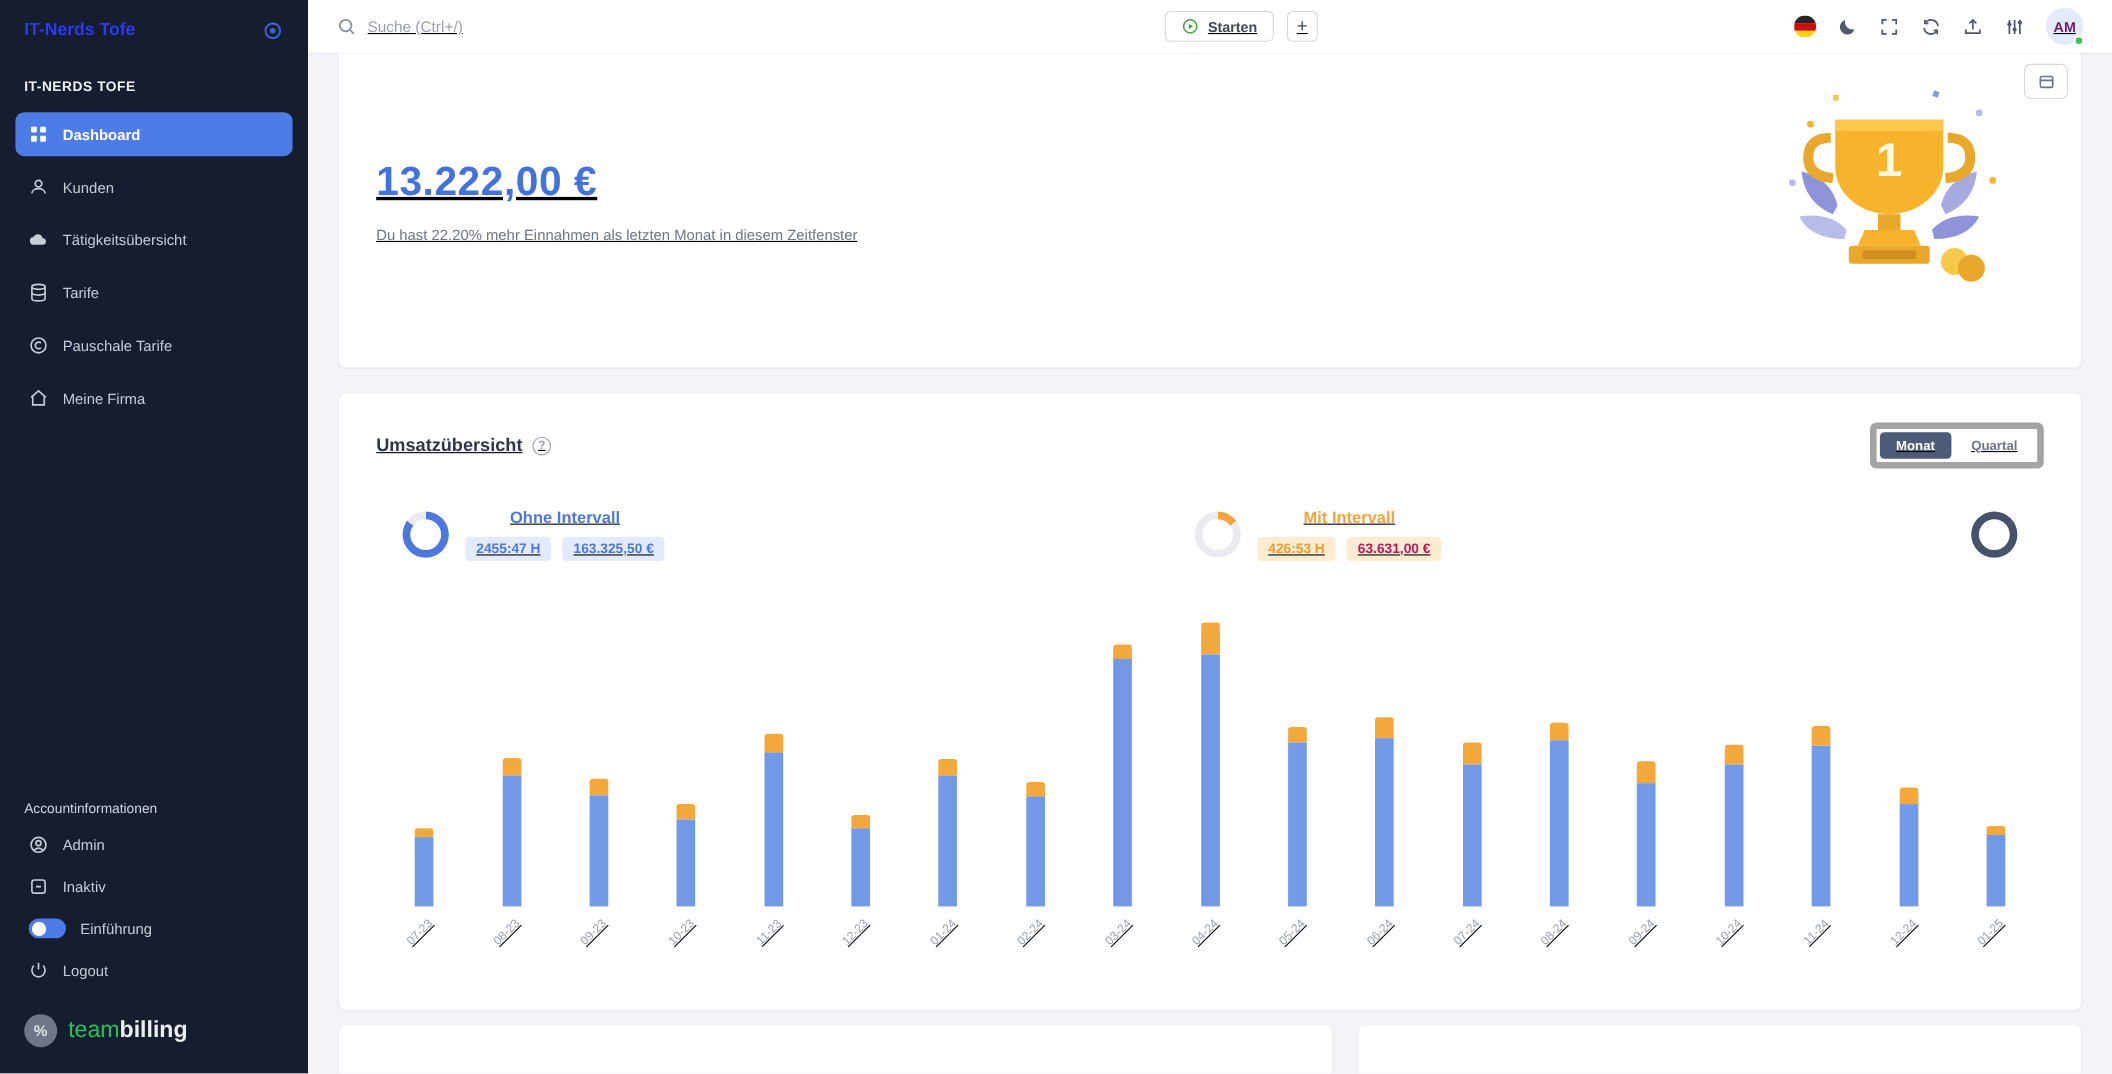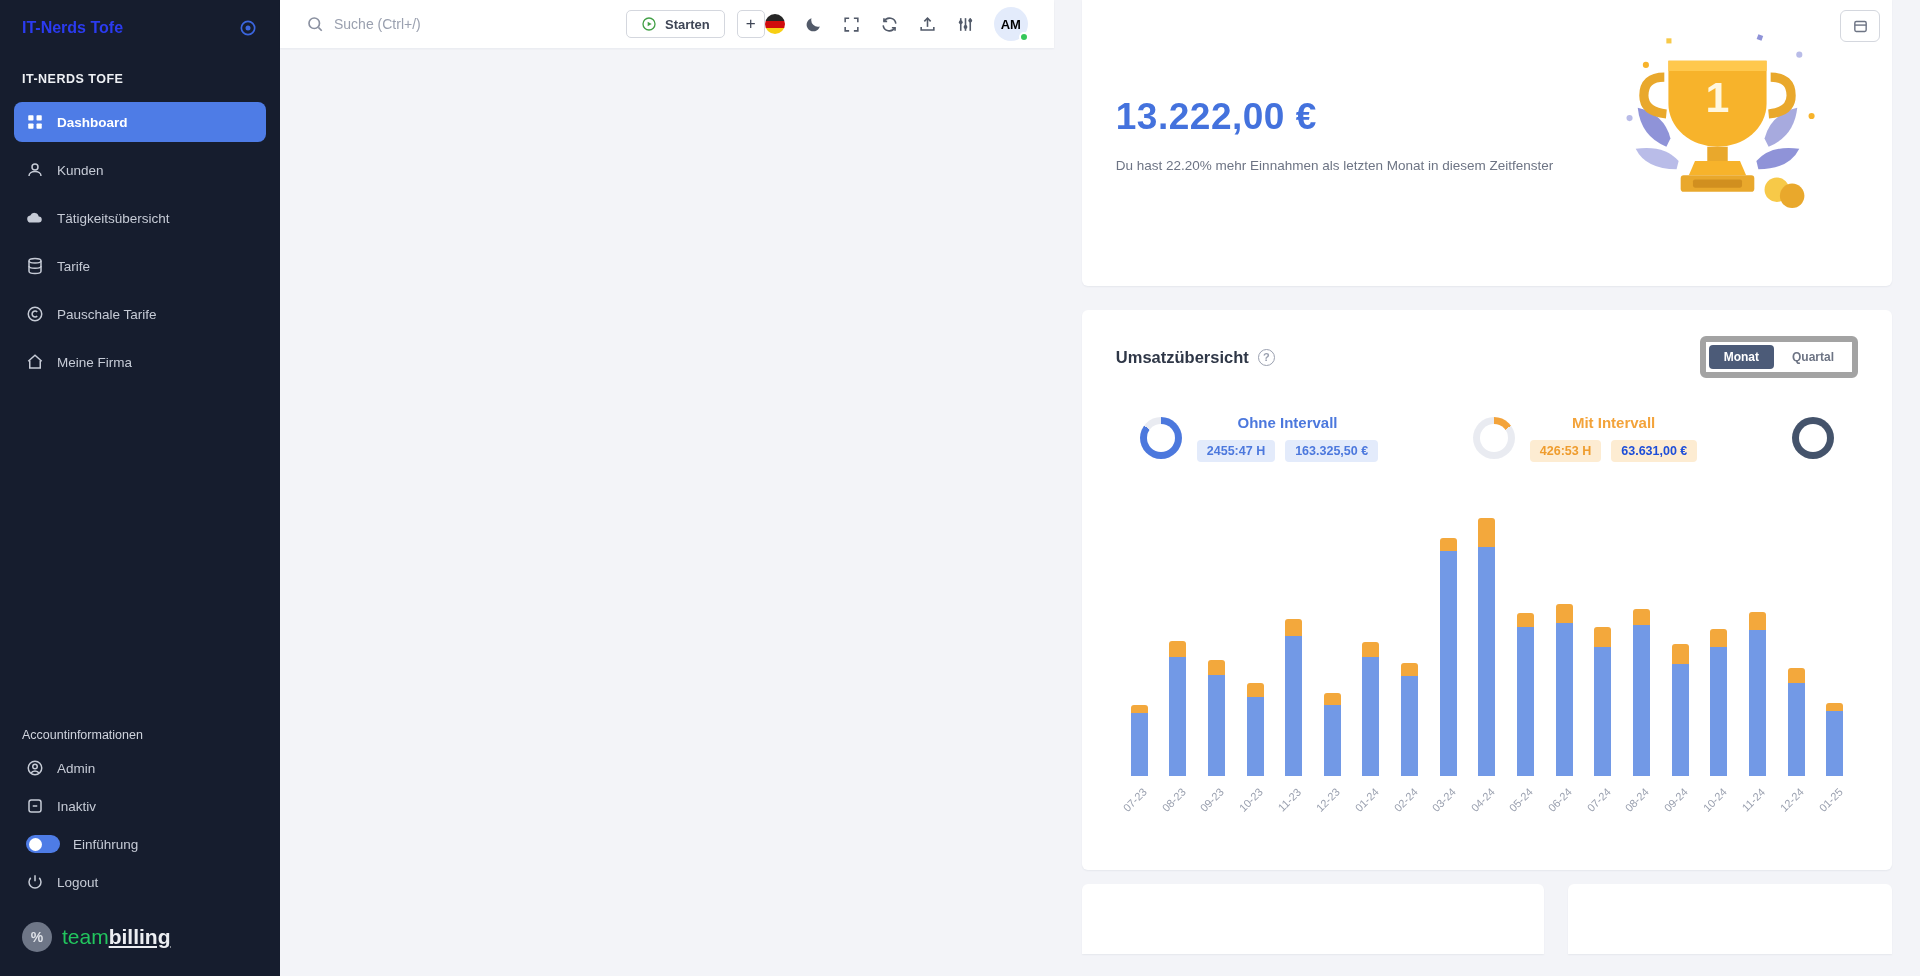--- a/index.html
+++ b/index.html
@@ -29,24 +29,24 @@
   .toggle { width:34px; height:18px; border-radius:9px; background:#4e7ce6;
     position:relative; flex-shrink:0; cursor:pointer; }
   .toggle .knob { position:absolute; left:3px; top:2.5px; width:13px; height:13px;
     border-radius:50%; background:#fff; }
   .sidebar-footer { display:flex; align-items:center; gap:10px; padding:18px 22px 24px; }
   .tb-logo { width:30px; height:30px; border-radius:50%; background:#6e7687;
     color:#dfe2e8; display:flex; align-items:center; justify-content:center;
     font-size:14px; font-weight:bold; }
   .brand { font-size:21px; }
   .brand-light { color:#22c55e; }
-  .brand-bold { color:#eceef2; font-weight:bold;text-decoration:underline; }
+  .brand-bold { color:#eceef2; font-weight:bold; }
 
   
-  .main { flex:1; display:flex; flex-direction:row; position:relative; }
+  .main { flex:1; display:flex; flex-direction:column; position:relative;text-decoration:underline; }
   .topbar { height:48px; background:#fff; display:flex; align-items:center;
     padding:0 26px; flex-shrink:0; justify-content:space-between;
     box-shadow:0 1px 2px rgba(20,30,60,.05); position:relative; z-index:5; }
   .search { display:flex; align-items:center; gap:10px; color:#8a90a0; width:320px; }
   .search svg { width:18px; height:18px; }
   .search input { border:none; outline:none; font-size:14px; color:#333;
     background:transparent; width:240px; font-family:inherit; }
   .search input::placeholder { color:#9aa0af; }
   .topbar-center { display:flex; align-items:center; gap:12px; }
   .btn-starten { display:flex; align-items:center; gap:8px; border:1px solid #d4d7de;
@@ -59,21 +59,21 @@
     color:#3f4656; background:#fff; cursor:pointer; font-family:inherit; }
   .topbar-right { display:flex; align-items:center; gap:19px; color:#525a69; }
   .icon-btn { cursor:pointer; display:flex; color:#525a69; }
   .icon-btn svg { width:19px; height:19px; }
   .flag { width:20px; height:20px; border-radius:50%; overflow:hidden; display:block; }
   .flag i { display:block; height:7px; }
   .flag i:nth-child(1){ background:#262626; }
   .flag i:nth-child(2){ background:#d00c0c; }
   .flag i:nth-child(3){ background:#f7cf13; height:6px; }
   .avatar { position:relative; width:34px; height:34px; border-radius:50%;
-    background:#e3ebfb; color:#000000; font-weight:bold; font-size:13px;
+    background:#e3ebfb; color:#701a75; font-weight:bold; font-size:13px;
     display:flex; align-items:center; justify-content:center; cursor:pointer; }
   .avatar .dot { position:absolute; right:-1px; bottom:-1px; width:10px; height:10px;
     background:#35c759; border:2px solid #fff; border-radius:50%; }
 
   .content { flex:1; padding:0 28px; position:relative; overflow:hidden; }
   .card { background:#fff; border-radius:6px; box-shadow:0 1px 2px rgba(20,30,60,.06); }
 
   .float-btn { position:absolute; top:10px; right:40px; width:40px; height:32px;
     border:1px solid #d4d7de; border-radius:6px; background:#fff; display:flex;
     align-items:center; justify-content:center; color:#6d7484; cursor:pointer; z-index:6; }
@@ -386,21 +386,21 @@
               </span>
             </div>
             <div class="stat">
               <span class="ring" style="background:conic-gradient(#f3a33a 15%, #e9ebf1 0)">
                 <span class="ring-hole"></span>
               </span>
               <span>
                 <div class="stat-label" style="color:#f3a33a">Mit Intervall</div>
                 <div class="badges">
                   <span class="badge" style="background:#fdecd2;color:#ef9c2d">426:53 H</span>
-                  <span class="badge" style="background:#fdecd2;color:#1d4ed8">63.631,00 €</span>
+                  <span class="badge" style="background:#fdecd2;color:#be185d">63.631,00 €</span>
                 </div>
               </span>
             </div>
             <div class="stat">
               <span class="ring" style="background:conic-gradient(#44536b 100%, #e9ebf1 0)">
                 <span class="ring-hole"></span>
               </span>
             </div>
           </div>
         <div class="chart">

